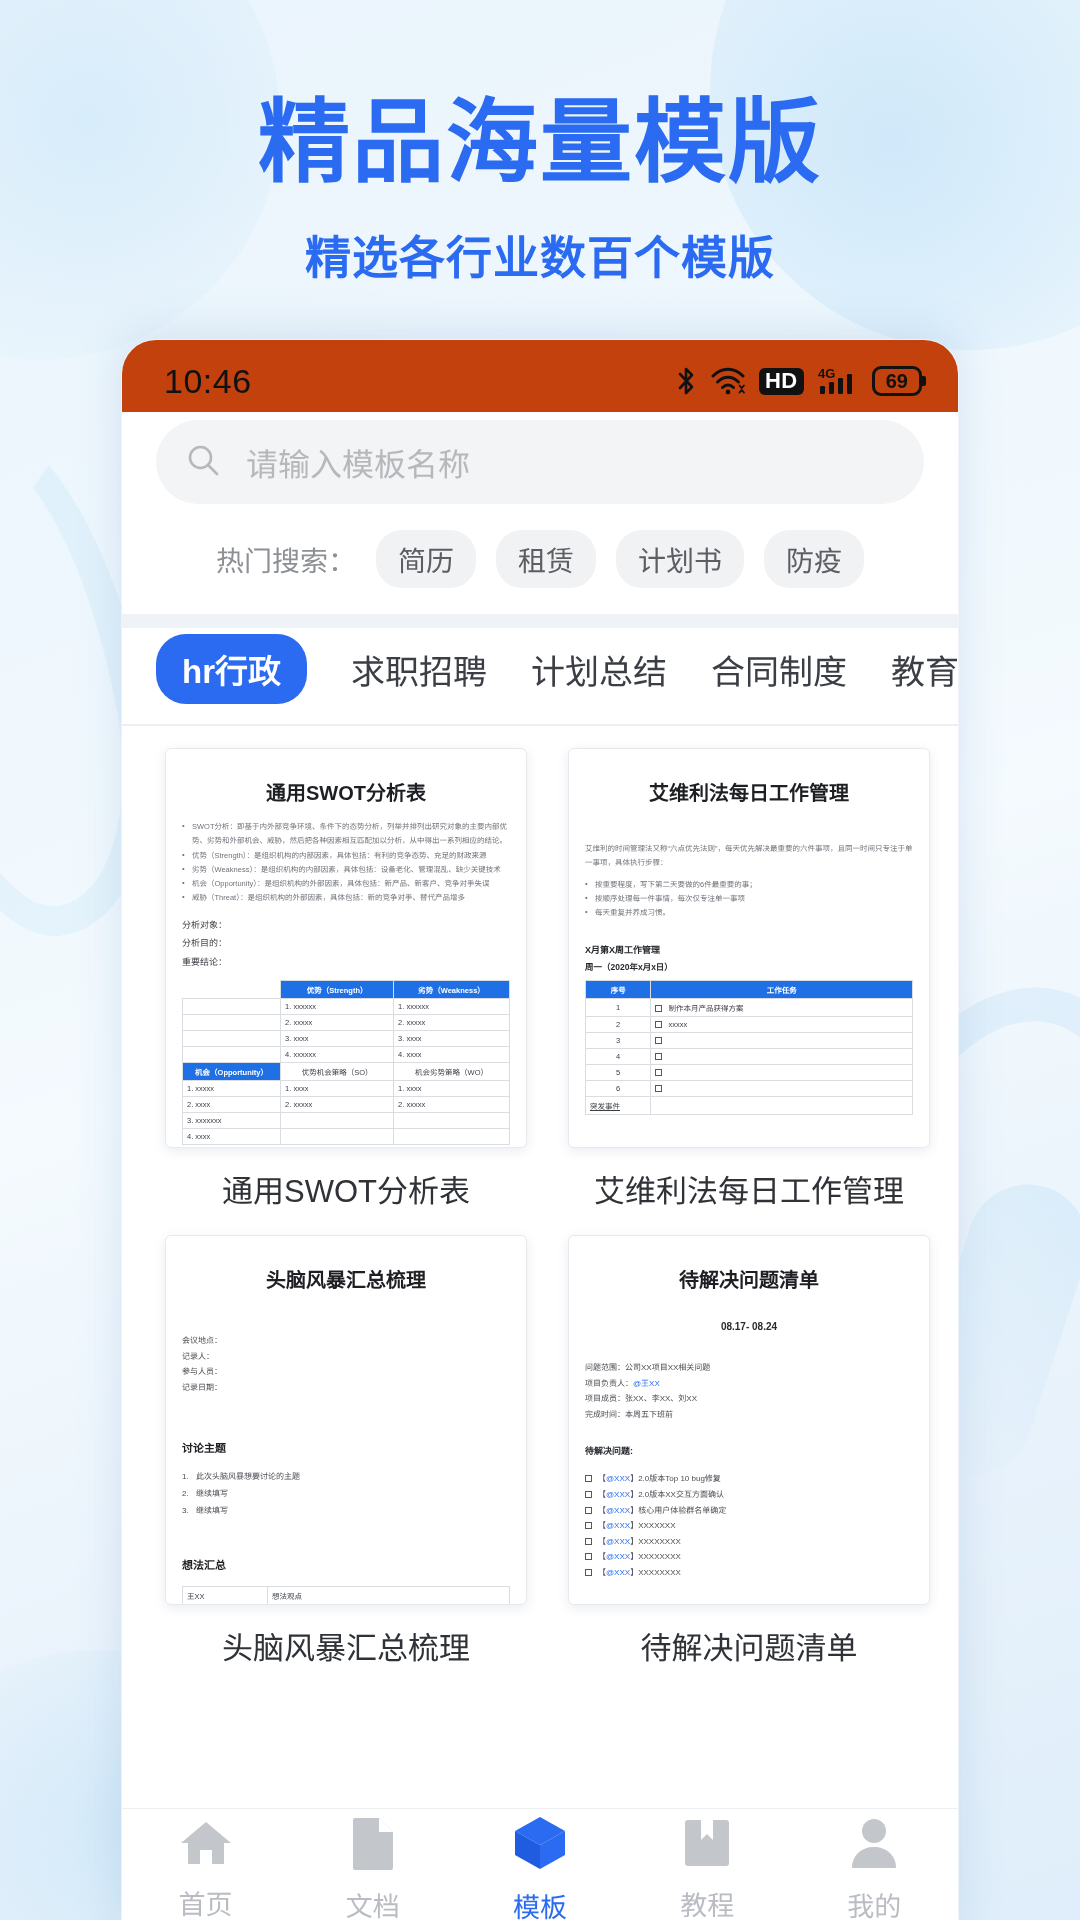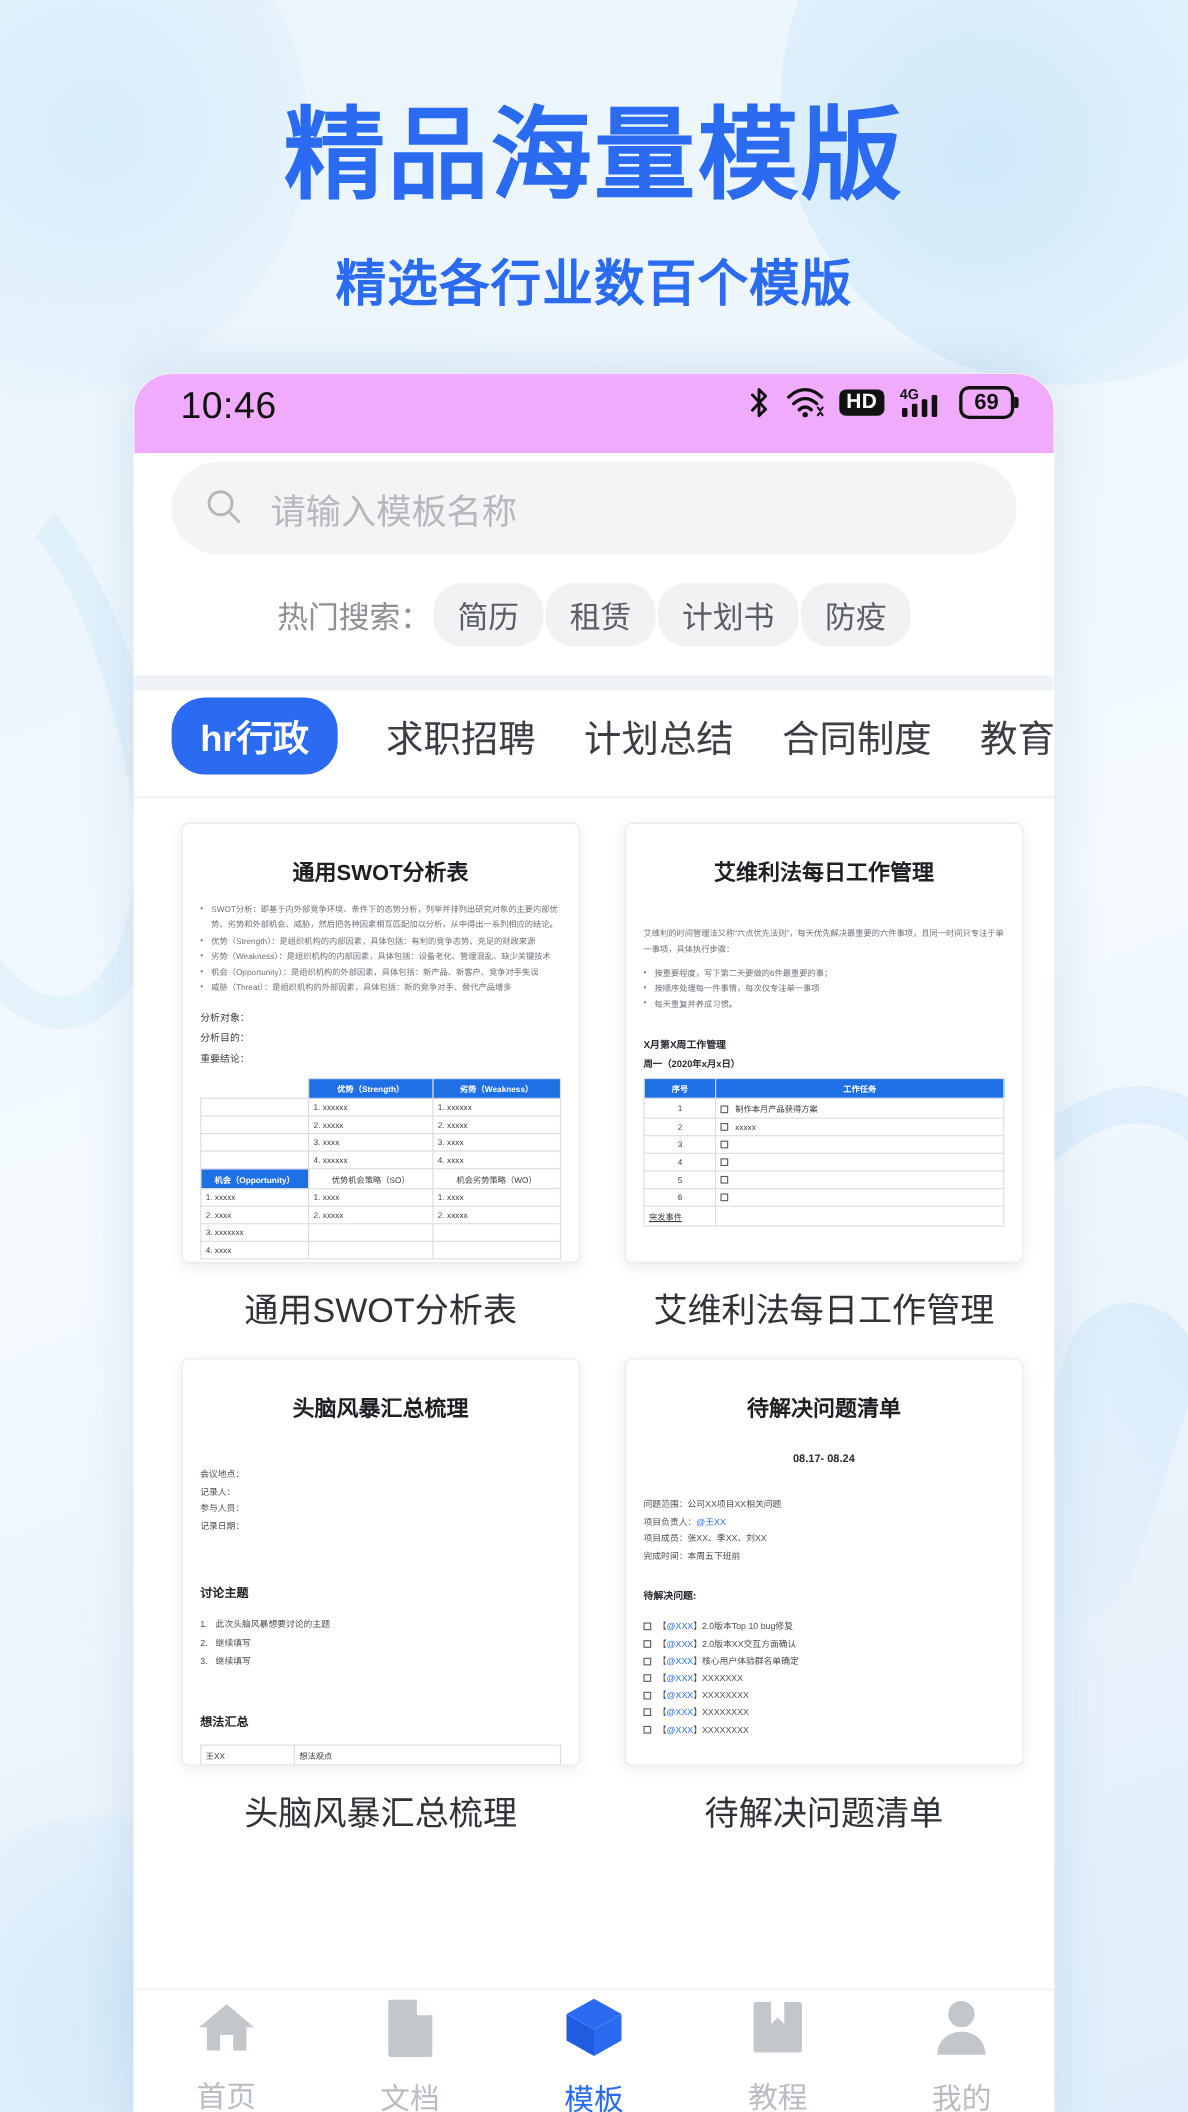--- a/index.html
+++ b/index.html
@@ -67,50 +67,50 @@
     position: absolute; top: 340px; left: 122px;
     width: 836px; height: 1600px;
     background: #ffffff;
     border-radius: 34px 34px 0 0;
     box-shadow: 0 -6px 46px rgba(70,130,190,.18), 0 0 0 1px rgba(255,255,255,.9);
     overflow: hidden;
   }
 
   
   .statusbar {
-    height: 72px; display: flex; align-items: flex-start;
+    height: 72px; display: flex; align-items: center;
     justify-content: space-between; padding: 10px 36px 0 42px;
-    background: #f0abfc;
+    background: #c2410c;
   }
   .clock { font-size: 34px; font-weight: 500; color: #111; letter-spacing: .5px; }
   .status-icons { display: flex; align-items: center; gap: 14px; }
   .status-icons svg { display: block; }
   .hd-badge {
-    font-size: 19px; font-weight: 700; color: #fff; background: #111;
+    font-size: 22px; font-weight: 700; color: #fff; background: #111;
     border-radius: 6px; padding: 2px 6px 3px; letter-spacing: .5px; line-height: 1;
   }
   .batt {
     border: 3px solid #111; border-radius: 9px; padding: 2px 11px;
     font-size: 20px; font-weight: 600; color: #111; line-height: 1; position: relative;
   }
   .batt::after {
     content: ""; position: absolute; right: -7px; top: 50%; transform: translateY(-50%);
     width: 4px; height: 10px; background: #111; border-radius: 0 2px 2px 0;
   }
 
   
   .search-section { background: #fff; padding: 8px 34px 26px; }
   .searchbar {
     height: 84px; background: #f3f4f6; border-radius: 42px;
     display: flex; align-items: center; padding: 0 30px; gap: 26px;
   }
   .searchbar .ph { font-size: 32px; color: #b6b8bc; }
   .hot-row {
     display: flex; align-items: center; justify-content: center;
-    gap: 2px; margin-top: 26px;
+    gap: 20px; margin-top: 26px;
   }
   .hot-label { font-size: 28px; color: #8d9095; }
   .hot-tag {
     background: #f1f2f4; border-radius: 26px;
     padding: 9px 22px; font-size: 28px; color: #5b5e63;
   }
 
   .gap-strip { height: 14px; background: #eff2f6; }
 
   

